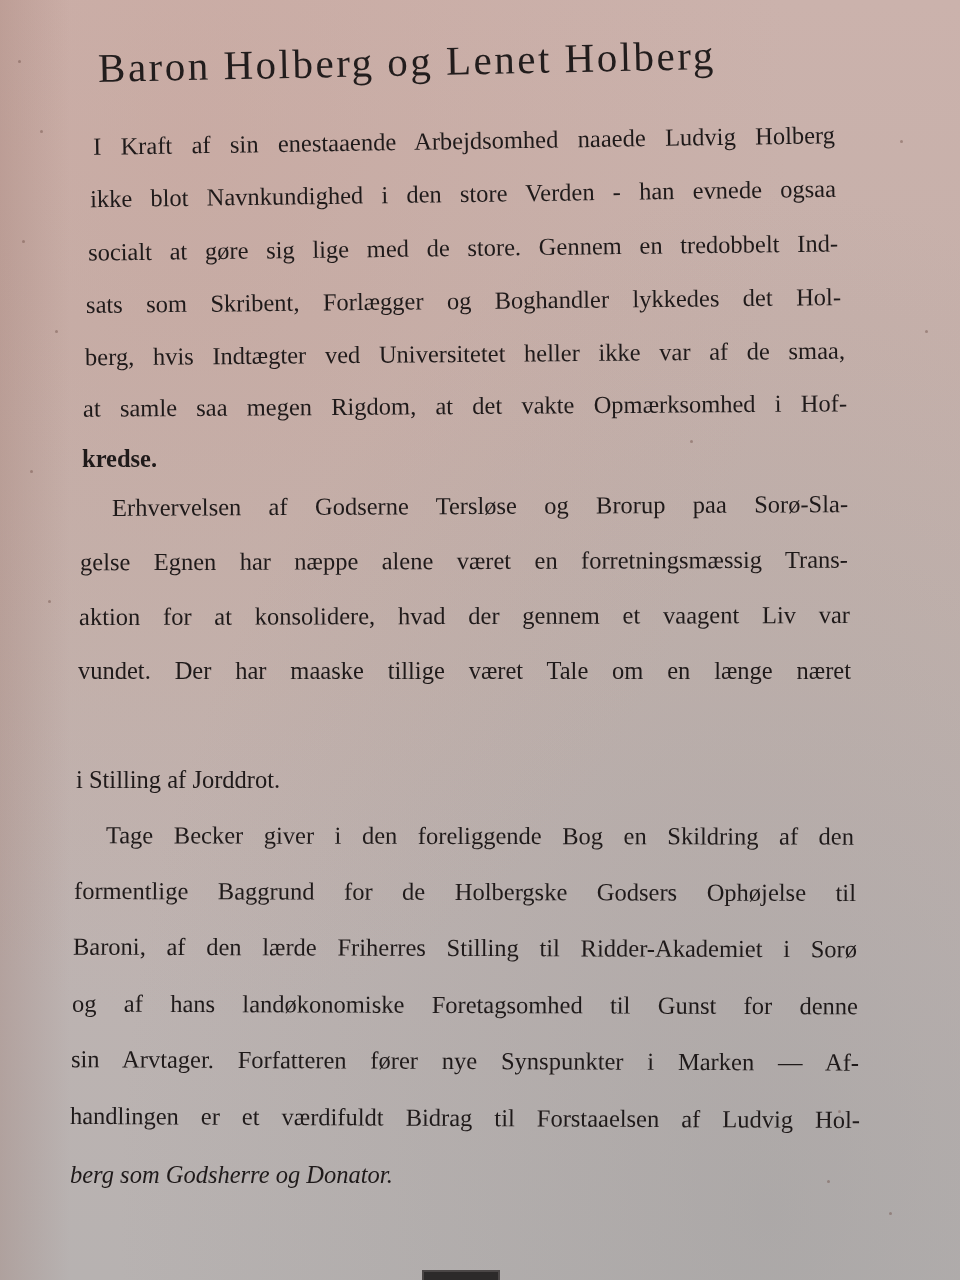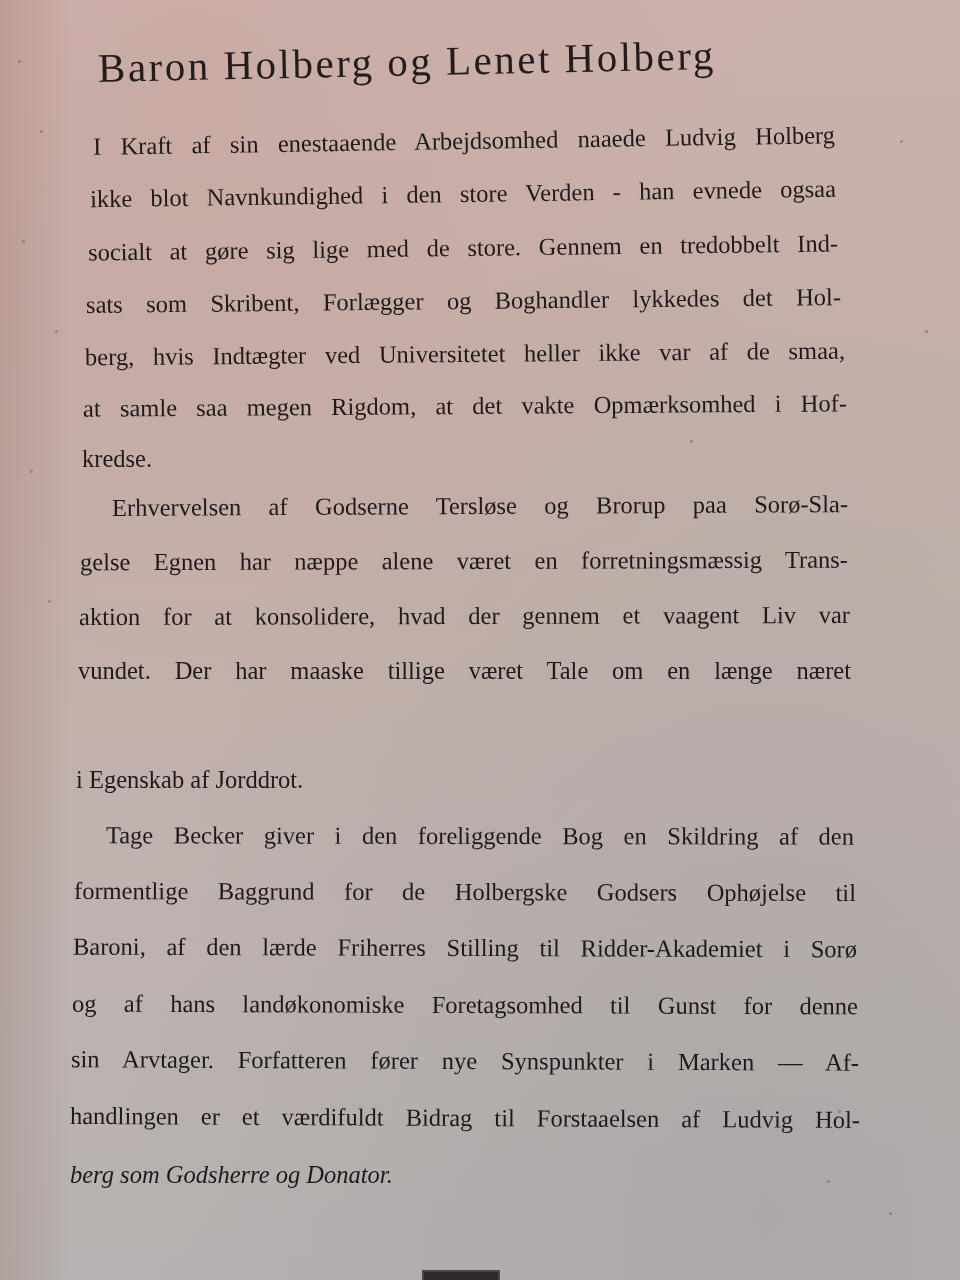--- a/index.html
+++ b/index.html
@@ -91,27 +91,27 @@
 <div class="content">
 
   <div class="title">Baron Holberg og Lenet Holberg</div>
 
   <div class="line" style="left:93px;top:125px;width:742px;transform:rotate(-0.9deg);">I Kraft af sin enestaaende Arbejdsomhed naaede Ludvig Holberg</div>
   <div class="line" style="left:90px;top:178px;width:746px;transform:rotate(-0.8deg);">ikke blot Navnkundighed i den store Verden - han evnede ogsaa</div>
   <div class="line" style="left:88px;top:232px;width:750px;transform:rotate(-0.7deg);">socialt at gøre sig lige med de store. Gennem en tredobbelt Ind-</div>
   <div class="line" style="left:86px;top:285px;width:755px;transform:rotate(-0.6deg);">sats som Skribent, Forlægger og Boghandler lykkedes det Hol-</div>
   <div class="line" style="left:85px;top:338px;width:760px;transform:rotate(-0.5deg);">berg, hvis Indtægter ved Universitetet heller ikke var af de smaa,</div>
   <div class="line" style="left:83px;top:390px;width:764px;transform:rotate(-0.4deg);">at samle saa megen Rigdom, at det vakte Opmærksomhed i Hof-</div>
-  <div class="line" style="left:82px;top:443px;text-align:left;text-align-last:left;">kredse.</div>
+  <div class="line" style="left:82px;top:443px;text-align:left;text-align-last:left;font-weight:bold;">kredse.</div>
 
   <div class="line" style="left:112px;top:490px;width:736px;transform:rotate(-0.3deg);">Erhvervelsen af Godserne Tersløse og Brorup paa Sorø-Sla-</div>
   <div class="line" style="left:80px;top:545px;width:768px;transform:rotate(-0.2deg);">gelse Egnen har næppe alene været en forretningsmæssig Trans-</div>
   <div class="line" style="left:79px;top:600px;width:771px;transform:rotate(-0.15deg);">aktion for at konsolidere, hvad der gennem et vaagent Liv var</div>
   <div class="line" style="left:78px;top:655px;width:773px;">vundet. Der har maaske tillige været Tale om en længe næret</div>
-  <div class="line" style="left:76px;top:764px;text-align:left;text-align-last:left;">i Egenskab af Jorddrot.</div>
+  <div class="line" style="left:76px;top:764px;text-align:left;text-align-last:left;">i Stilling af Jorddrot.</div>
 
   <div class="line" style="left:106px;top:820px;width:748px;transform:rotate(0.1deg);">Tage Becker giver i den foreliggende Bog en Skildring af den</div>
   <div class="line" style="left:74px;top:876px;width:782px;transform:rotate(0.15deg);">formentlige Baggrund for de Holbergske Godsers Ophøjelse til</div>
   <div class="line" style="left:73px;top:932px;width:784px;transform:rotate(0.2deg);">Baroni, af den lærde Friherres Stilling til Ridder-Akademiet i Sorø</div>
   <div class="line" style="left:72px;top:989px;width:786px;transform:rotate(0.2deg);">og af hans landøkonomiske Foretagsomhed til Gunst for denne</div>
   <div class="line" style="left:71px;top:1045px;width:788px;transform:rotate(0.25deg);">sin Arvtager. Forfatteren fører nye Synspunkter i Marken — Af-</div>
   <div class="line" style="left:70px;top:1102px;width:790px;transform:rotate(0.3deg);">handlingen er et værdifuldt Bidrag til Forstaaelsen af Ludvig Hol-</div>
   <div class="line" style="left:70px;top:1159px;text-align:left;text-align-last:left;font-style:italic;">berg som Godsherre og Donator.</div>
 
 </div>

